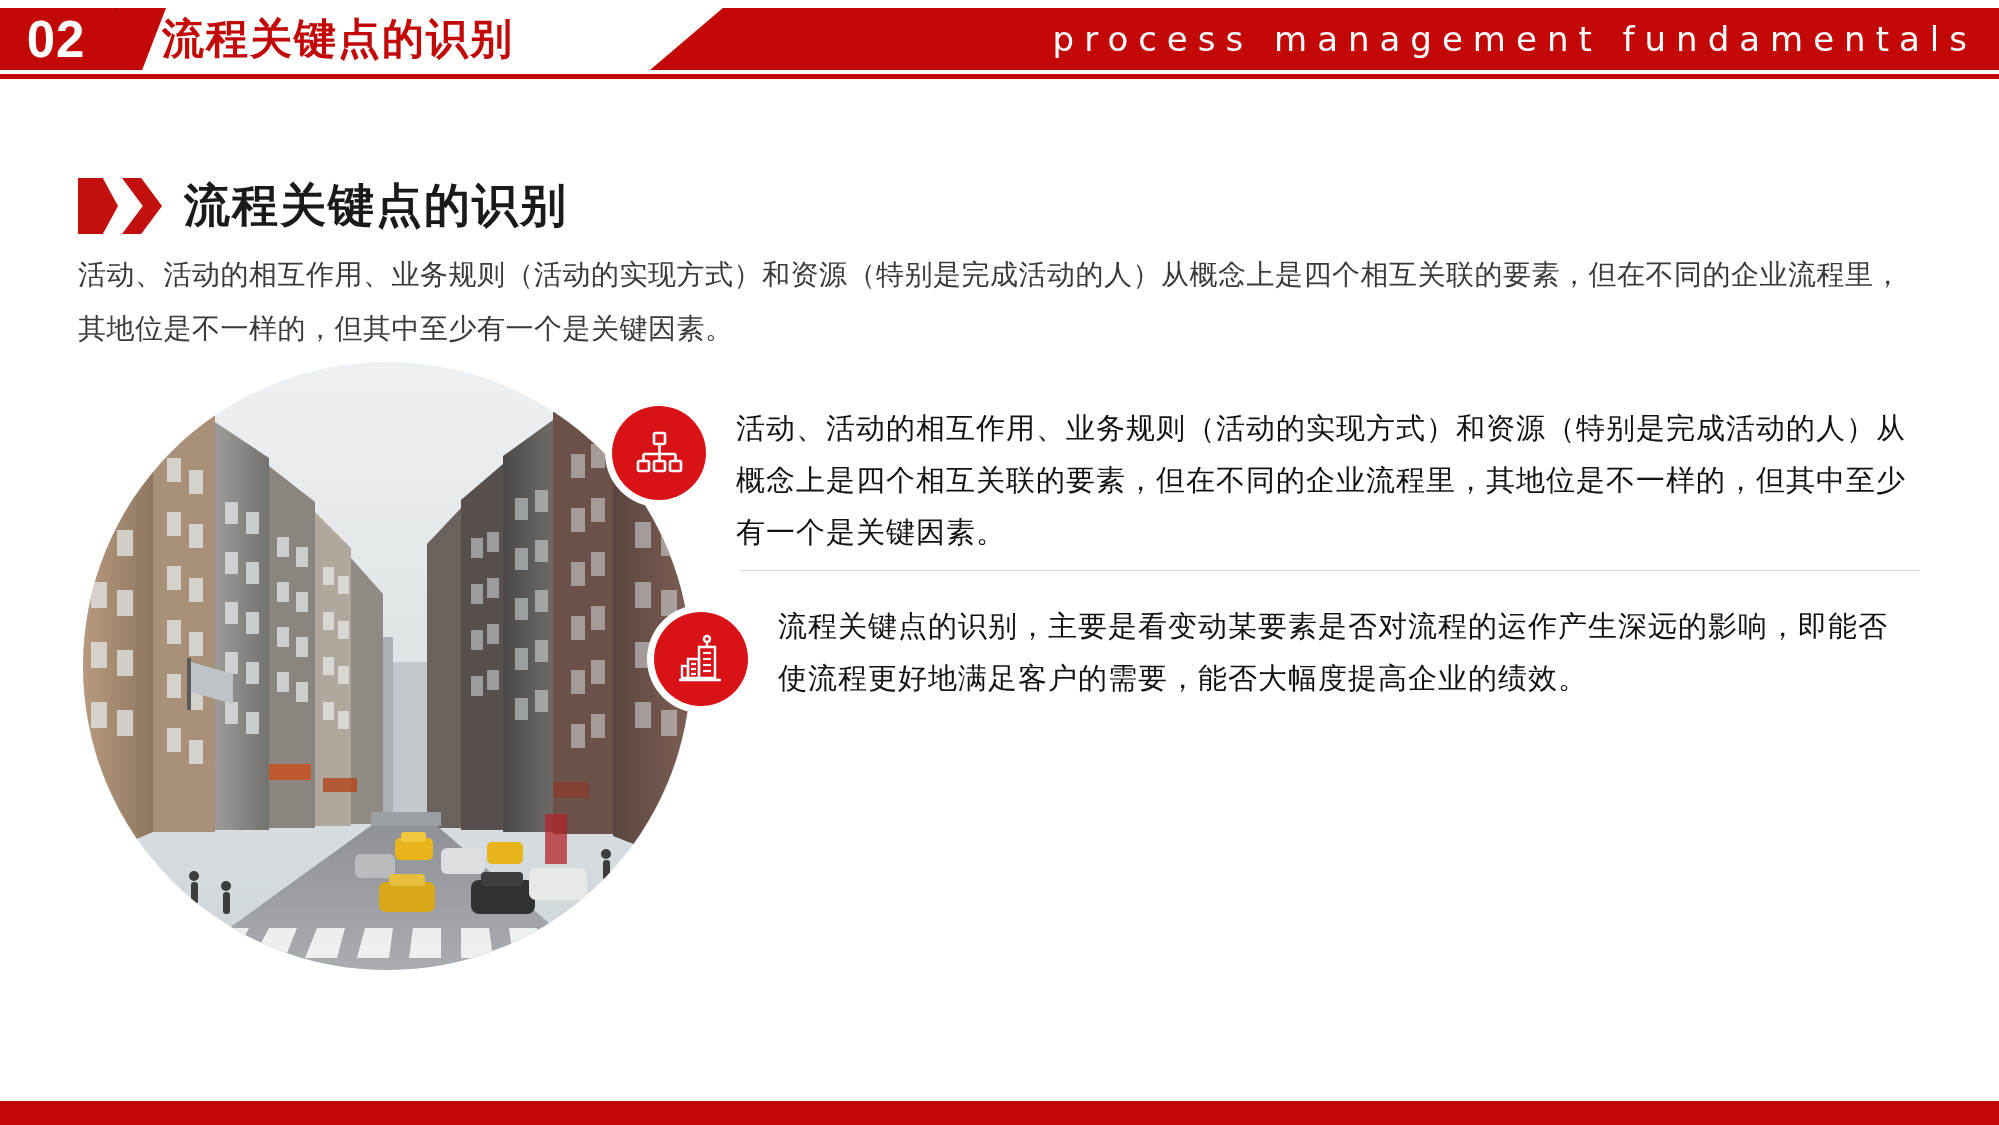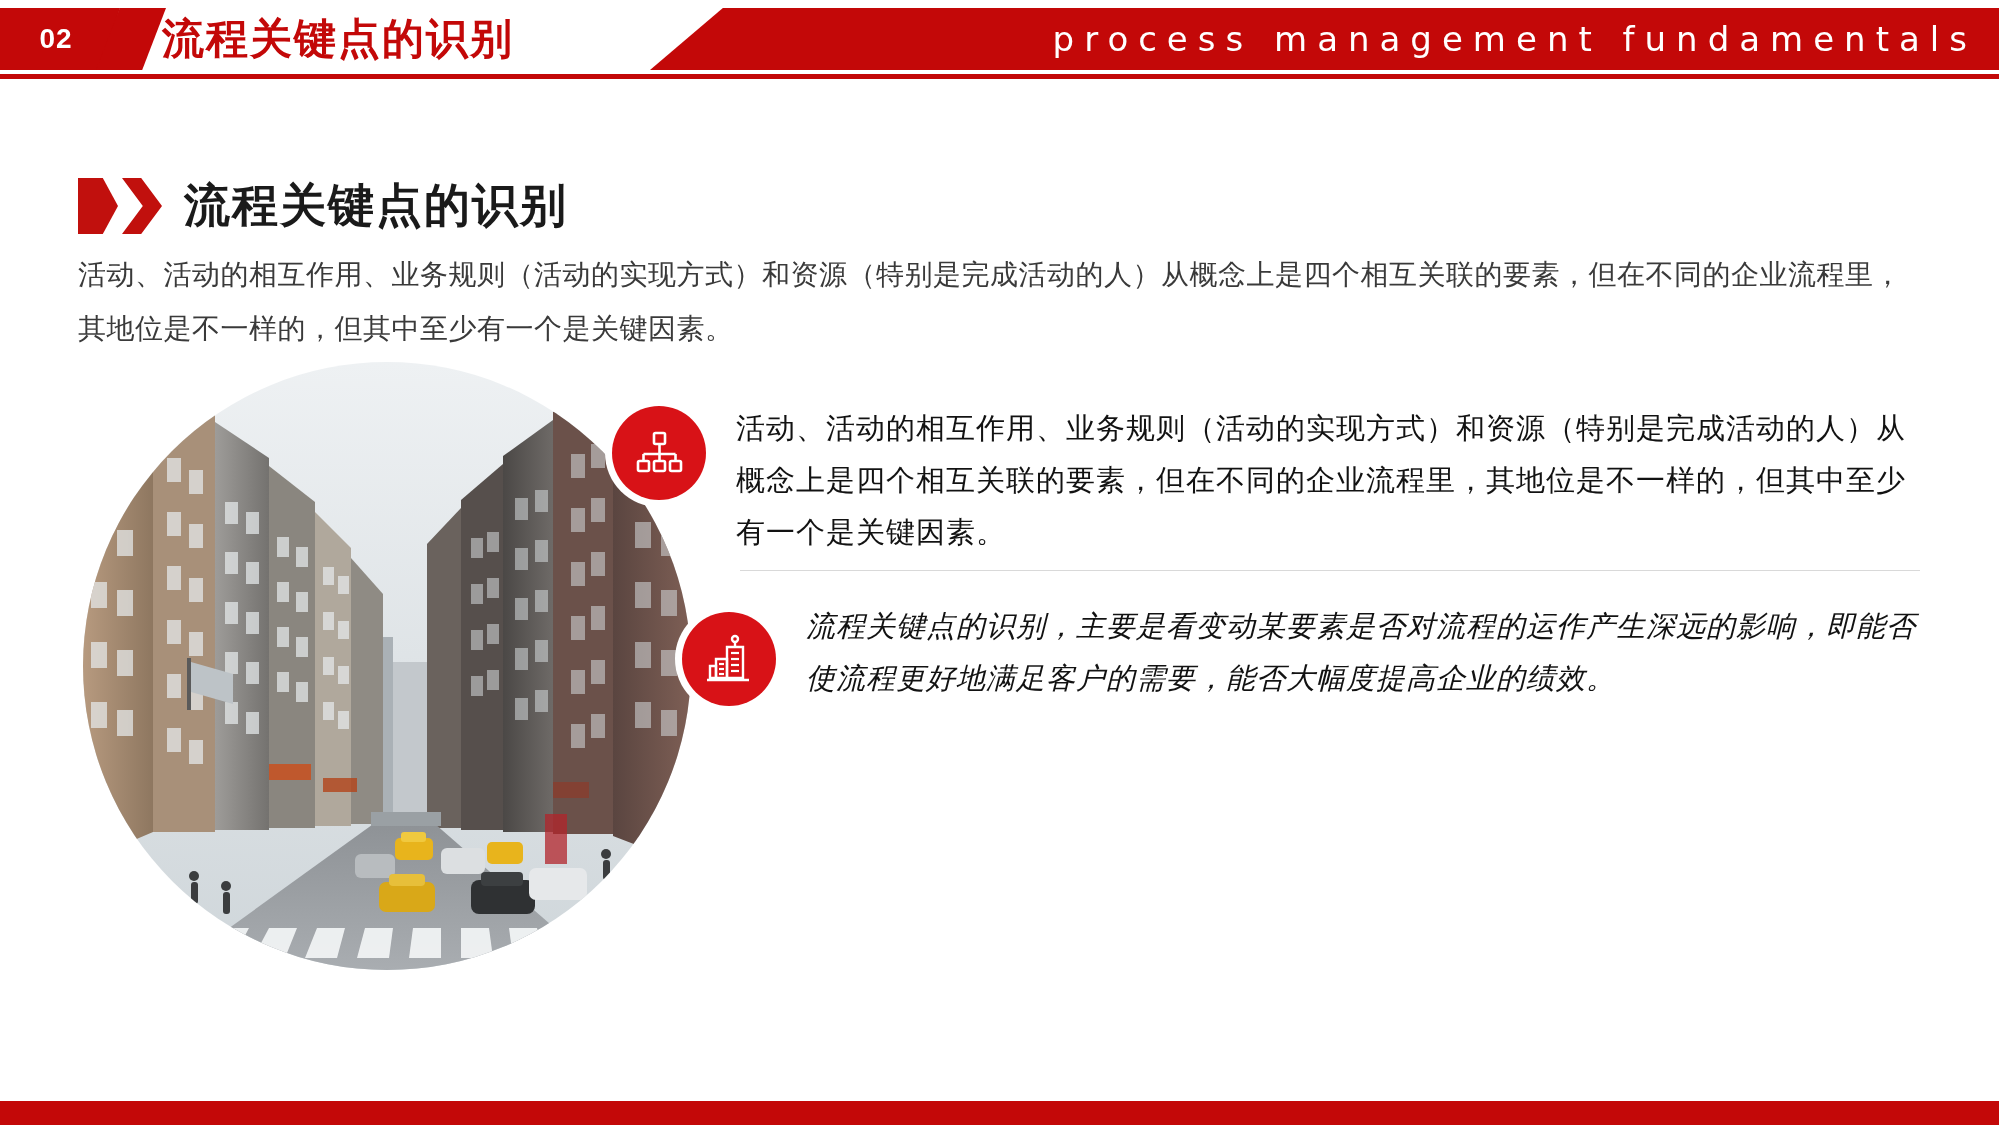--- a/index.html
+++ b/index.html
@@ -28,21 +28,21 @@
     width: 120px;
     height: 62px;
     background: #C30808;
     clip-path: polygon(0 0, 100% 0, 84% 100%, 0 100%);
     display: flex;
     align-items: center;
     justify-content: center;
   }
   .hdr-num-badge span {
     color: #ffffff;
-    font-size: 28px;
+    font-size: 51px;
     font-weight: bold;
     letter-spacing: 1px;
     margin-left: -8px;
   }
   .hdr-num-tail {
     position: absolute;
     left: 96px; top: 8px;
     width: 70px;
     height: 62px;
     background: #C30808;
@@ -138,21 +138,21 @@
   .photo-canvas { position: absolute; inset: 0; }
 
   
   .row {
     position: absolute;
     display: flex;
     align-items: flex-start;
     gap: 30px;
   }
   #row-1 { left: 612px; top: 400px; width: 1310px; }
-  #row-2 { left: 682px; top: 598px; width: 1240px; font-style: italic; }
+  #row-2 { left: 654px; top: 598px; width: 1240px; }
   .bullet-icon {
     flex: 0 0 auto;
     width: 94px;
     height: 94px;
     border-radius: 50%;
     background: #D81217;
     box-shadow: 0 0 0 7px #ffffff;
     display: flex;
     align-items: center;
     justify-content: center;

